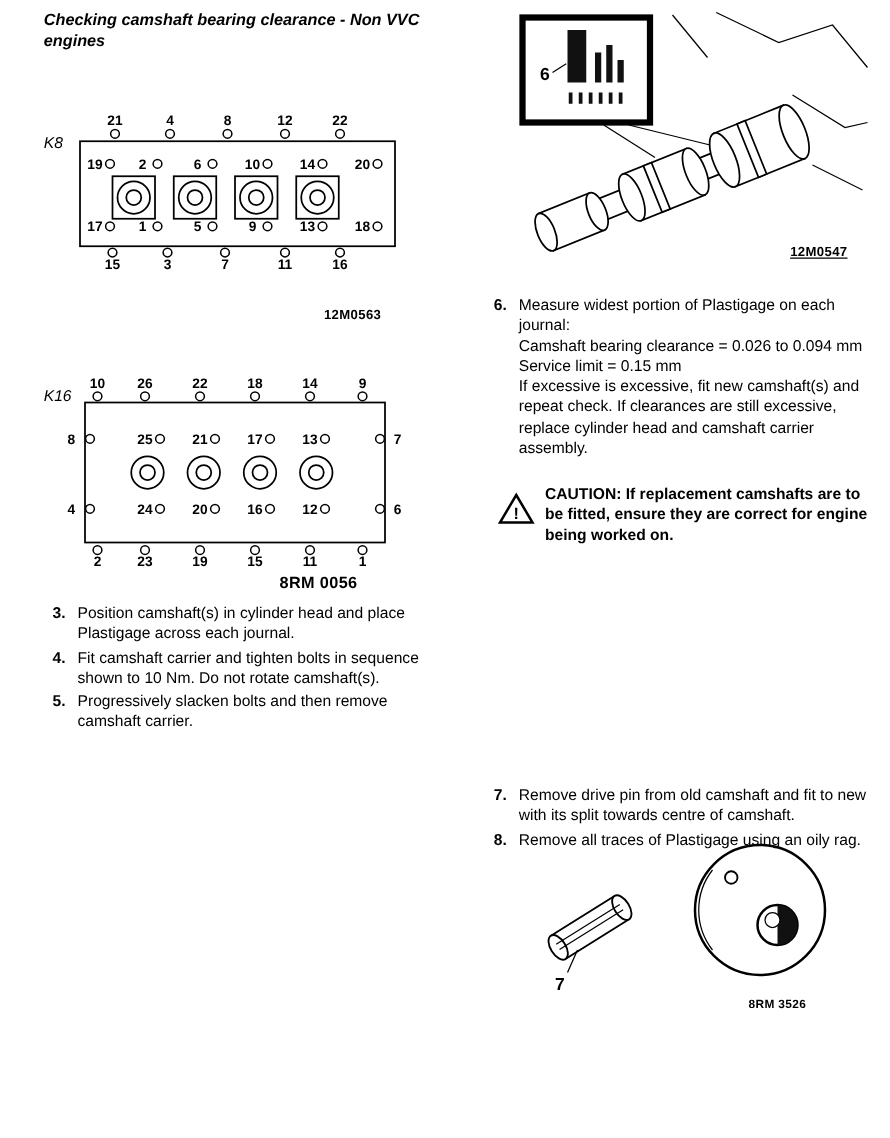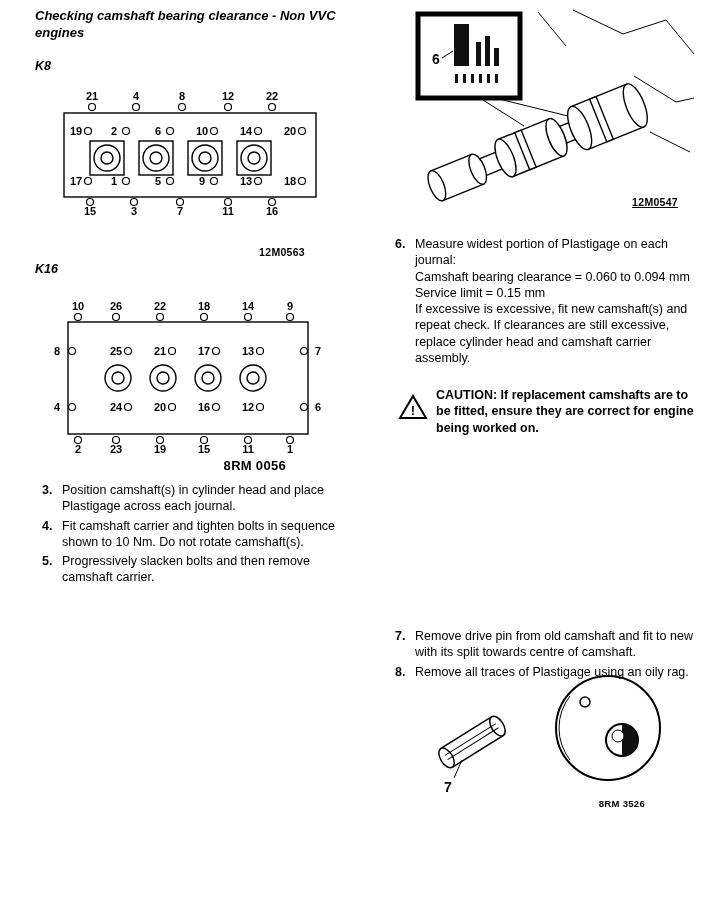--- a/index.html
+++ b/index.html
@@ -3,21 +3,21 @@
 <meta charset="utf-8">
 <style>
   html,body { margin:0; padding:0; }
   body {
     width:712px; height:910px; position:relative; overflow:hidden;
     background:#ffffff; color:#000;
     font-family:"Liberation Sans", sans-serif; font-size:12.5px; line-height:1.3;
   }
   .abs { position:absolute; }
   .doc-title { font-weight:bold; font-style:italic; font-size:13px; line-height:1.3; }
-  .sec-label { font-weight:bold; font-style:italic; font-size:12.5px; }
+  .sec-label { font-weight:normal; font-style:italic; font-size:12.5px;margin-top:48px; }
   .fig-caption { font-weight:bold; font-size:10.5px; letter-spacing:0.3px; }
   .cap-right { text-align:right; }
 
   .step { display:flex; margin-bottom:3px; }
   .step-num { flex:none; width:20px; font-weight:bold; }
   .step-text { flex:1; }
   .step-text .sub-line { margin:0; }
 
   .caution { display:flex; align-items:flex-start; }
   .caution-icon { flex:none; margin-right:8px; margin-top:6px; }
@@ -236,21 +236,21 @@
       <text x="38" y="58" class="callout">6</text>
     </g>
   </svg>
   <div class="fig-caption" style="right:22px; bottom:2px;text-decoration:underline;">12M0547</div>
 </div>
 
 <div class="abs step" style="left:395px; top:236px; width:300px;">
   <span class="step-num">6.</span>
   <div class="step-text">
     <div class="sub-line">Measure widest portion of Plastigage on each journal:</div>
-    <div class="sub-line">Camshaft bearing clearance = 0.060 to 0.094 mm</div>
+    <div class="sub-line">Camshaft bearing clearance = 0.026 to 0.094 mm</div>
     <div class="sub-line">Service limit = 0.15 mm</div>
     <div class="sub-line">If excessive is excessive, fit new camshaft(s) and repeat check. If clearances are still excessive, replace cylinder head and camshaft carrier assembly.</div>
   </div>
 </div>
 
 <div class="abs caution" style="left:398px; top:387px; width:308px;">
   <svg class="caution-icon" width="30" height="28" viewBox="0 0 30 28">
     <path d="M15 3 L28 25 L2 25 Z" fill="none" stroke="#000" stroke-width="2"></path>
     <text x="15" y="22" text-anchor="middle" font-size="13" font-weight="bold">!</text>
   </svg>

